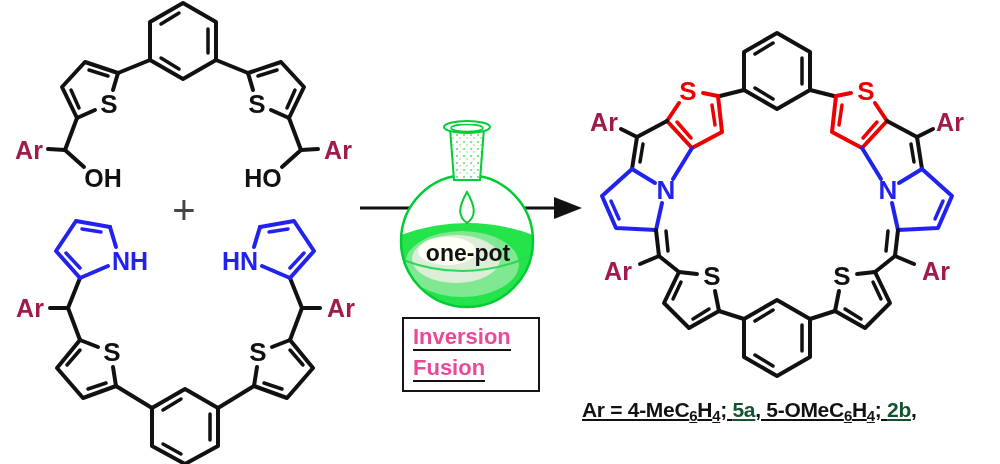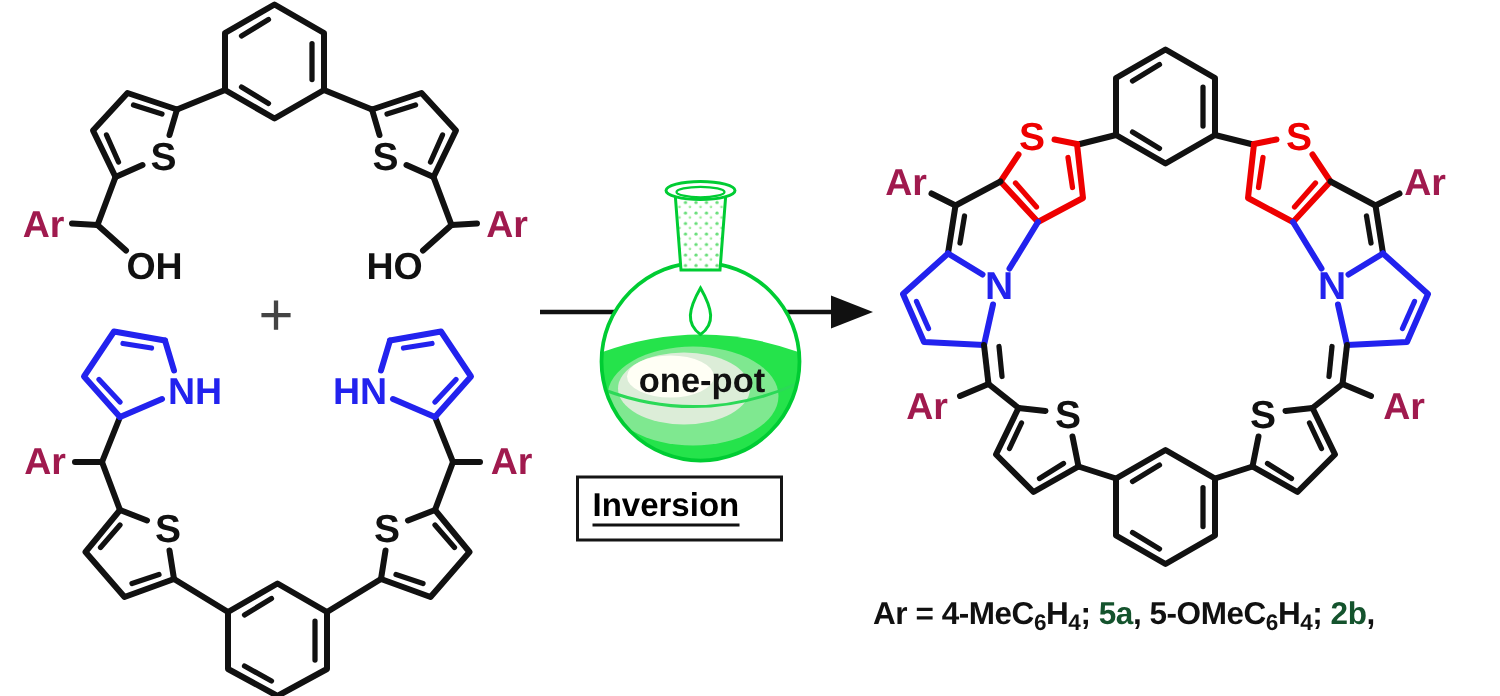--- a/index.html
+++ b/index.html
@@ -8,27 +8,27 @@
   svg{position:absolute;left:0;top:0;}
   svg text{text-anchor:middle;dominant-baseline:central;font-family:"Liberation Sans","DejaVu Sans",sans-serif;font-weight:bold;}
   .atom{font-size:26px;fill:#111111;}
   .atom-red{font-size:26px;fill:#EE0000;}
   .atom-blue{font-size:26px;fill:#2222EE;}
   .nh{font-size:25px;fill:#2222EE;}
   .ar{font-size:25px;fill:#A01A4E;}
   .oh{font-size:25px;fill:#111111;}
   .plus{font-size:40px;font-weight:400;fill:#444444;}
   .onepot{font-size:23px;fill:#111111;}
-  .conditions{position:absolute;left:384px;top:317px;width:116px;background:#fff;
+  .conditions{position:absolute;left:402px;top:317px;width:116px;background:#fff;
               border:2.5px solid #151515;padding:2px 9px 7px 9px;
-              font-size:22px;font-weight:bold;color:#000000;line-height:1.42;}
+              font-size:22px;font-weight:bold;color:#ec4899;line-height:1.42;}
   .conditions .ul{border-bottom:2.5px solid #111;padding-bottom:0px;}
   .caption{position:absolute;left:582px;top:396px;width:418px;
            font-size:21px;font-weight:bold;color:#111;line-height:27px;letter-spacing:-0.3px;}
-  .caption span{white-space:pre;}
+  .caption span{white-space:pre;text-decoration:underline;}
   .cap-sub{font-size:15px;vertical-align:-4px;}
   .cap-red{color:#14532d;}
 </style>
 </head>
 <body>
 
 <div class="scene">
 <svg width="1000" height="464" viewBox="0 0 1000 464">
   <defs>
     <clipPath id="flaskclip">
@@ -252,18 +252,19 @@
   <text class="atom" x="712" y="276">S</text>
   <text class="atom" x="842" y="276">S</text>
   <text class="ar" x="604" y="122">Ar</text>
   <text class="ar" x="950" y="122">Ar</text>
   <text class="ar" x="618" y="271">Ar</text>
   <text class="ar" x="936" y="271">Ar</text>
 </svg>
 
 <div class="conditions">
   <div><span class="ul">Inversion</span></div>
+  <div><span class="ul">Fusion</span></div>
 </div>
 
 <div class="caption">
   <div><span>Ar = 4-MeC</span><span class="cap-sub">6</span><span>H</span><span class="cap-sub">4</span><span>; </span><span class="cap-red">5a</span><span>, 5-OMeC</span><span class="cap-sub">6</span><span>H</span><span class="cap-sub">4</span><span>; </span><span class="cap-red">2b</span><span>,</span></div>
 </div>
 </div>
 
 </body></html>

